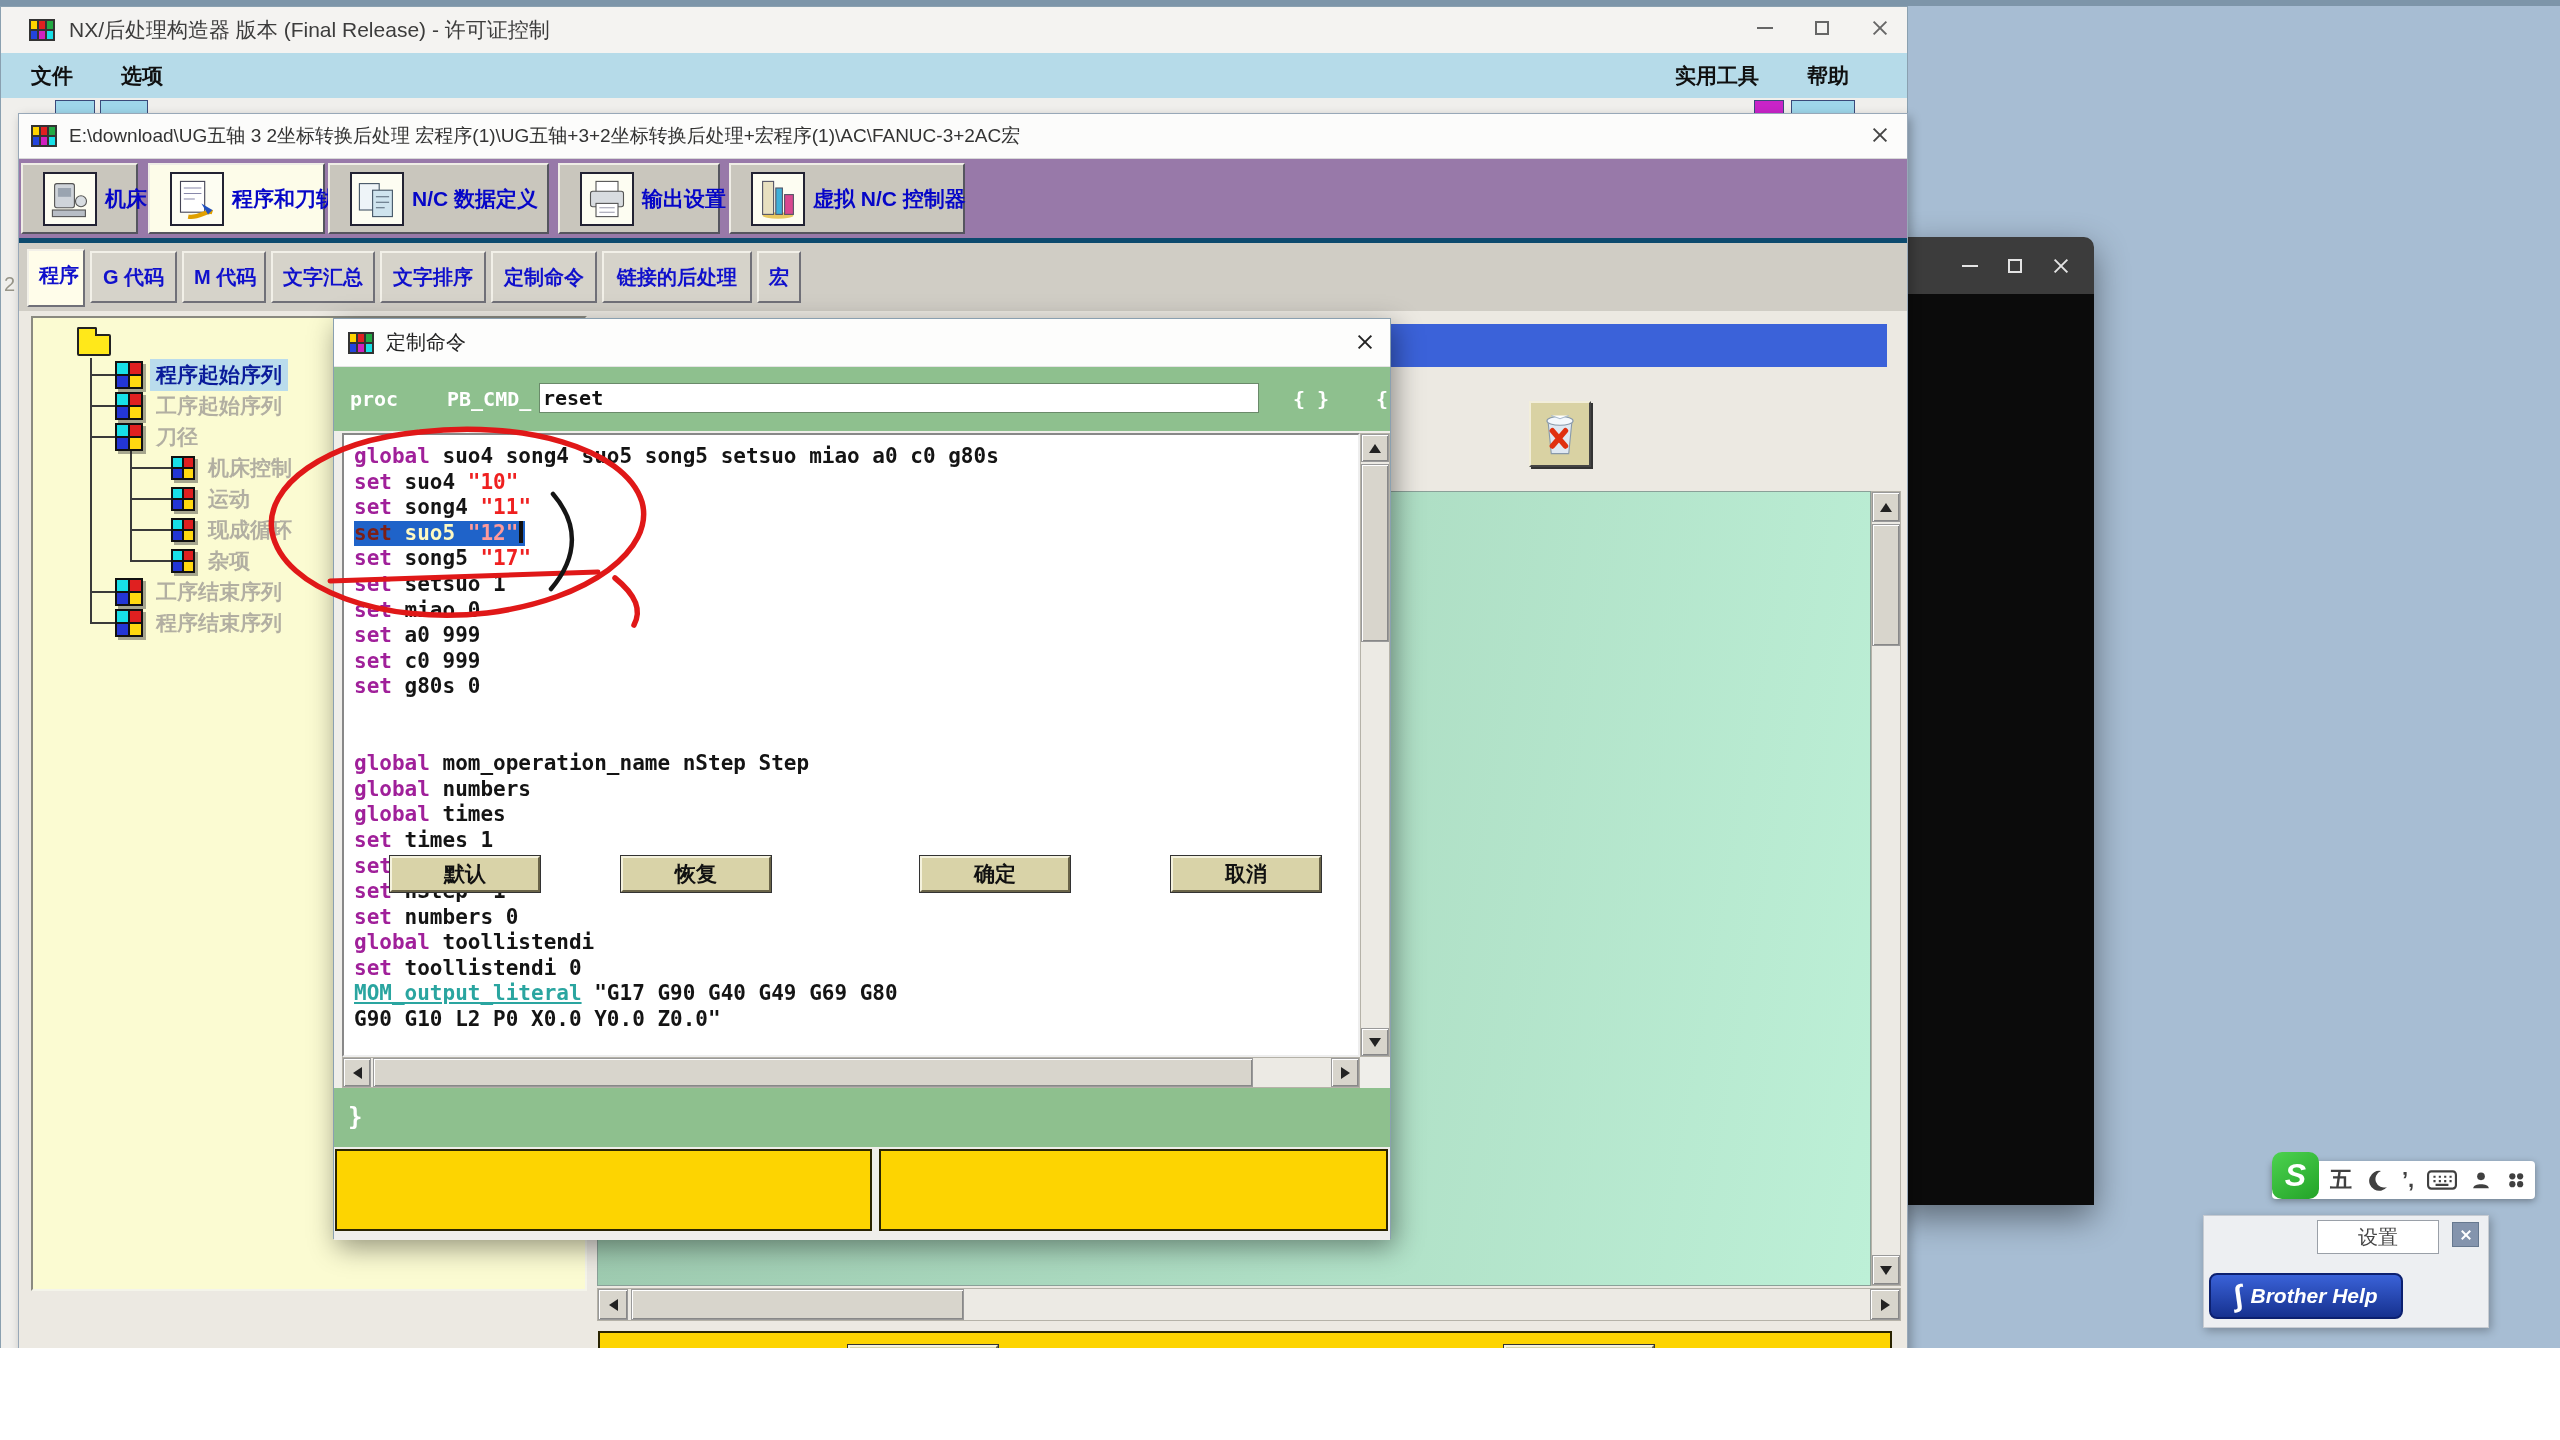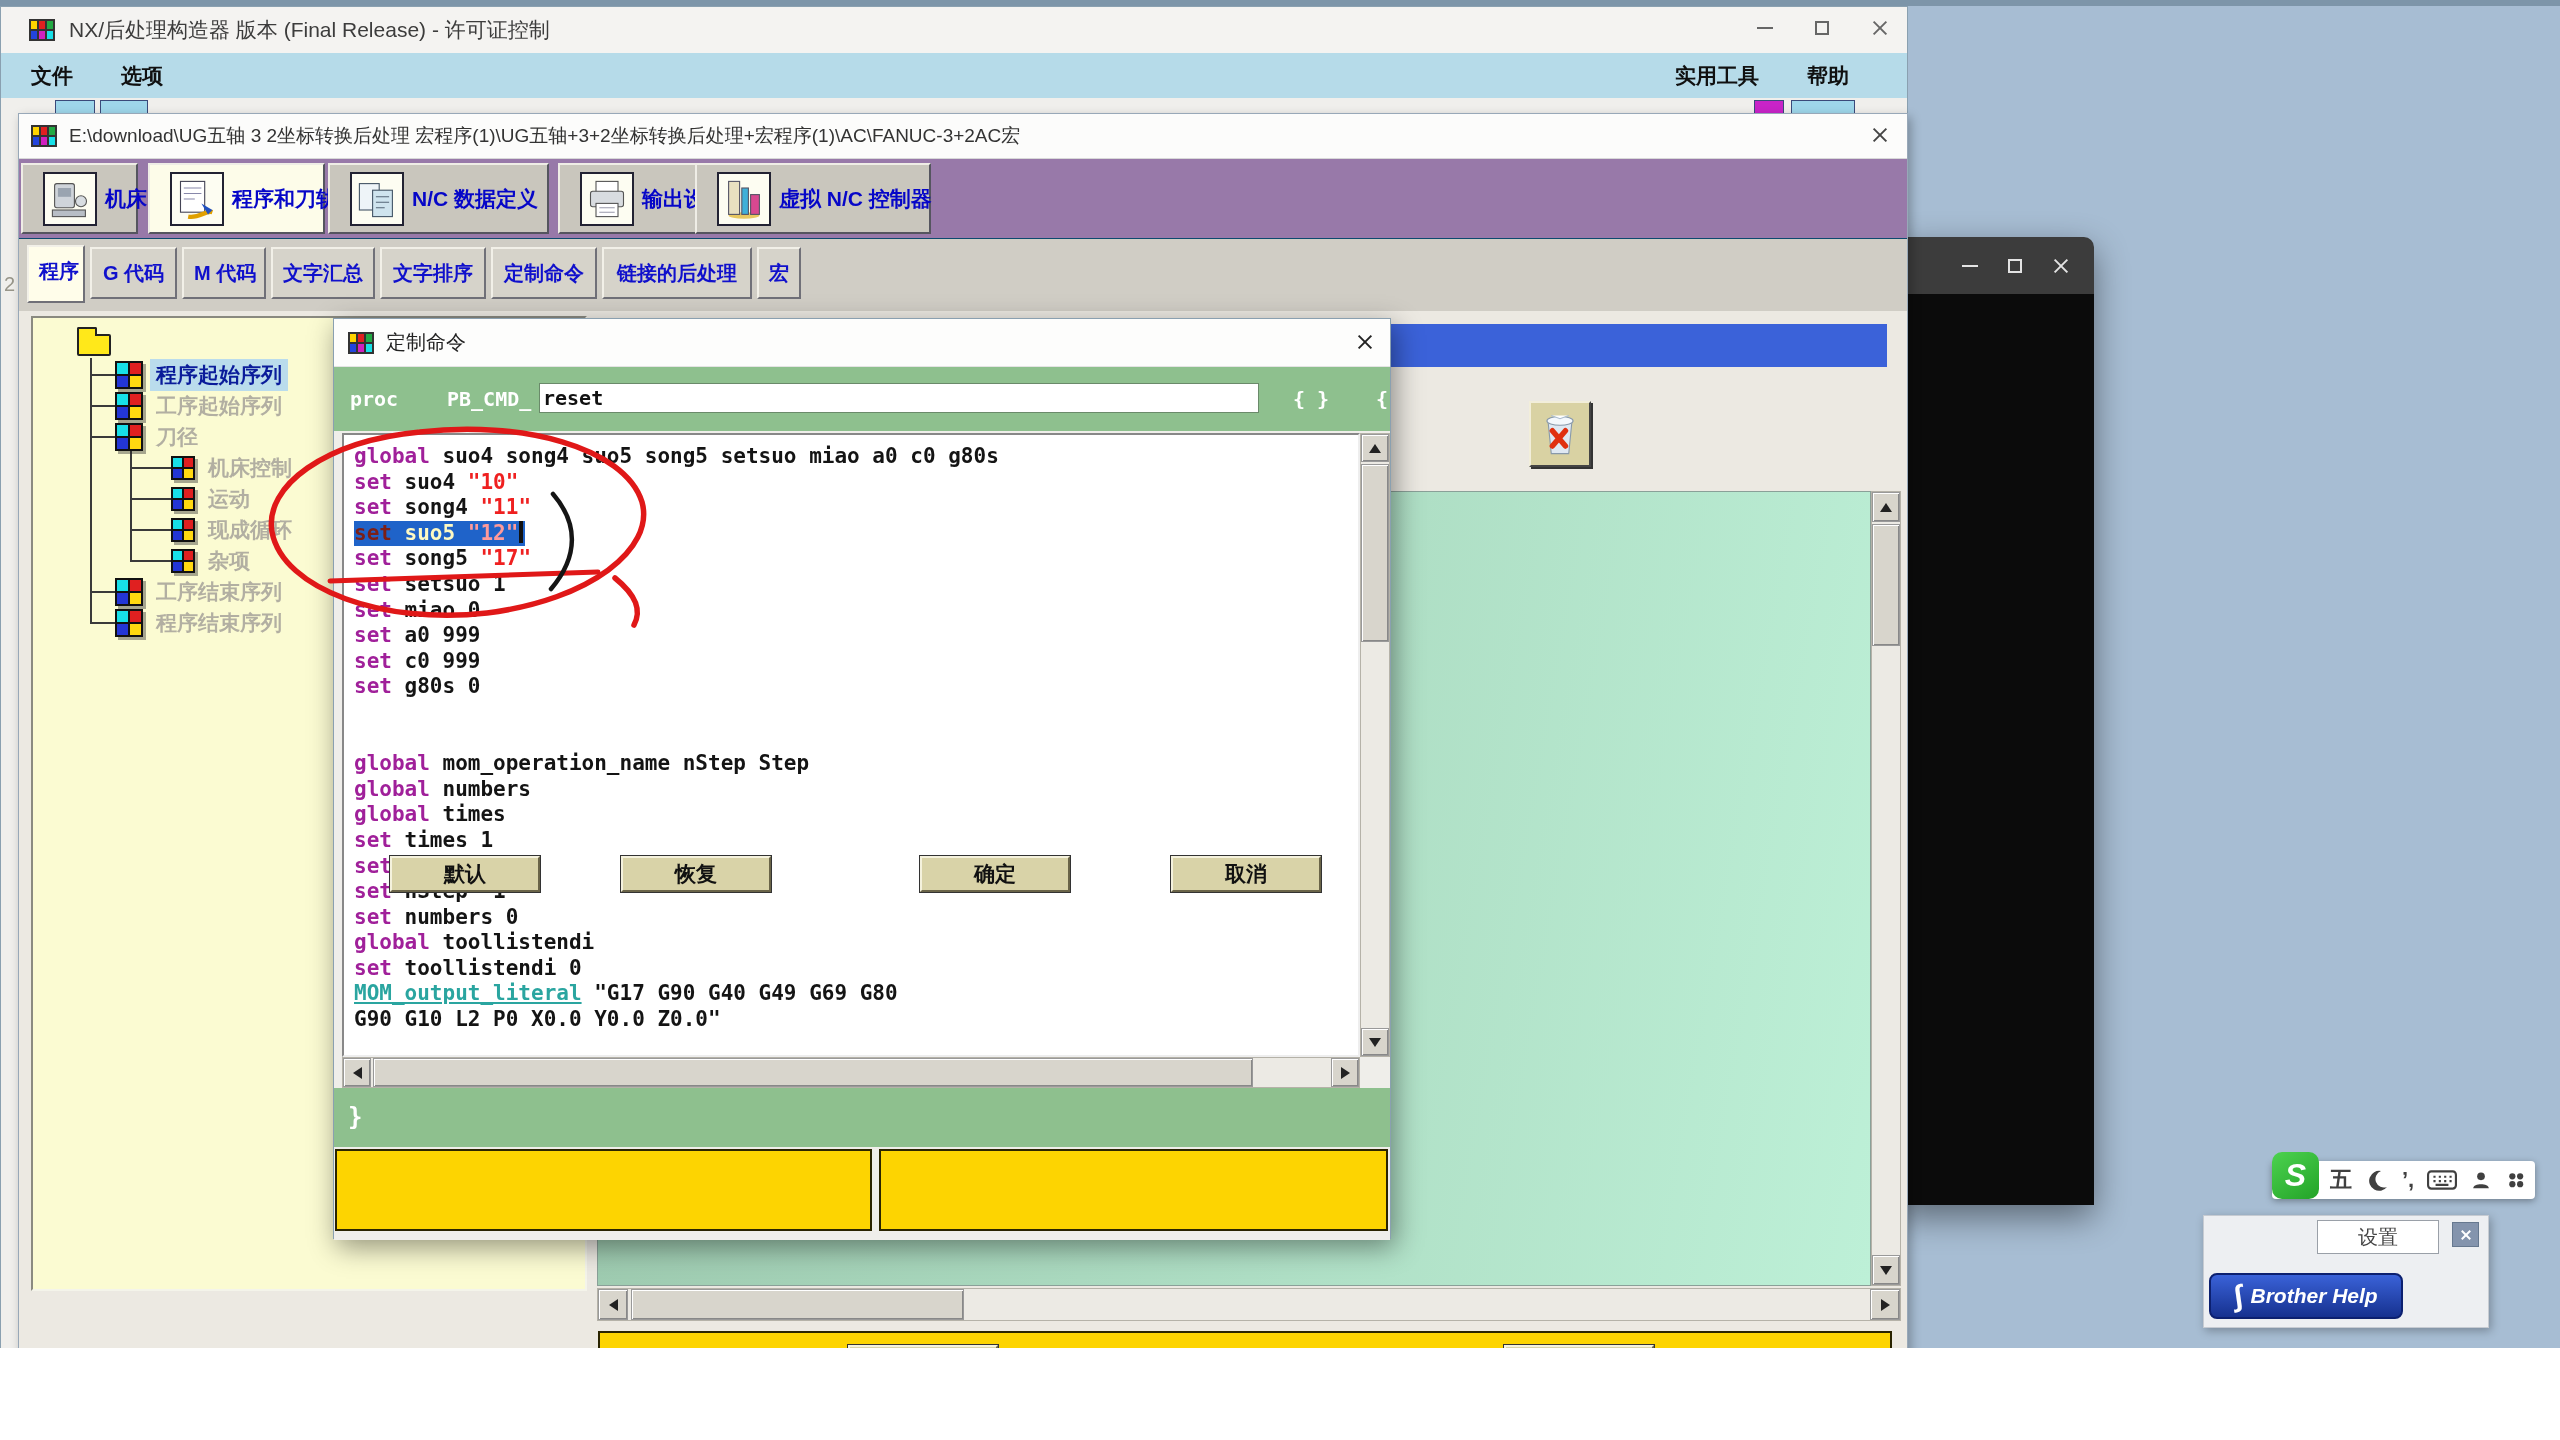--- a/index.html
+++ b/index.html
@@ -50,21 +50,21 @@
   
   #child-window{position:absolute;left:18px;top:113px;width:1890px;height:1259px;background:#ece9e2;border:1px solid #98a8b8;box-shadow:3px 4px 10px rgba(0,0,0,.28);z-index:3}
   .cw-title{height:45px;background:#fcfcfb;display:flex;align-items:center;gap:12px;padding-left:12px;border-bottom:1px solid #d8d8d8}
   .cw-title-text{font-size:19px;color:#333}
   .cw-close{position:absolute;right:18px;top:12px;color:#444}
   .cw-band{position:absolute;left:0;top:45px;width:100%;height:79px;background:#9879a9}
   .mtab{position:absolute;top:4px;height:71px;background:#c9c6bd;border:2px solid;border-color:#efede6 #55555f #55555f #efede6;display:flex;align-items:center;gap:8px;padding:0 20px;cursor:default}
   .mtab.active{background:#fdfce9}
   .mt-ico{width:54px;height:54px;background:#fdfdf2;border:2px solid #223;display:flex;align-items:center;justify-content:center;flex:none}
   .mt-label{font-size:21px;font-weight:700;color:#0606c8;white-space:nowrap}
-  .cw-subbar{position:absolute;left:0;top:124px;width:100%;height:73px;background:#d0cdc5;border-top:1px solid #0c4a6e}
+  .cw-subbar{position:absolute;left:0;top:124px;width:100%;height:73px;background:#d0cdc5;border-top:5px solid #0c4a6e}
   .stab{position:absolute;top:8px;height:52px;background:#d6d3ca;border:2px solid;border-color:#f2f0e8 #707078 #707078 #f2f0e8;font-size:20px;font-weight:700;line-height:48px;color:#1010cc;text-align:center;white-space:nowrap;padding:0 10px}
   .stab.active{background:#fffdea;top:6px;height:58px;z-index:1}
 
   
   .tree-panel{position:absolute;left:12px;top:202px;width:556px;height:975px;background:#fbfbd2;border:2px solid;border-color:#8a8a80 #f4f4ea #f4f4ea #8a8a80}
   .folder{position:absolute;left:44px;top:16px;width:34px;height:22px;background:#ffe81a;border:2px solid #222;border-radius:2px}
   .folder::before{content:"";position:absolute;left:-2px;top:-9px;width:16px;height:7px;background:#ffe81a;border:2px solid #222;border-bottom:none;border-radius:2px 2px 0 0}
   .trunk{position:absolute;width:2px;background:#3a3a3a}
   .trunk1{left:57px;top:40px;height:266px}
   .trunk2{left:97px;top:130px;height:114px}
@@ -266,21 +266,21 @@
         <span class="mt-ico">
             <svg viewBox="0 0 40 40" width="44" height="44">
               <rect x="10" y="4" width="20" height="10" fill="#fff" stroke="#555"></rect>
               <rect x="5" y="13" width="30" height="14" rx="2" fill="#d8dce0" stroke="#555"></rect>
               <rect x="10" y="24" width="20" height="12" fill="#fff" stroke="#555"></rect>
               <path d="M13 28 h14 M13 32 h14" stroke="#99a" fill="none"></path>
             </svg>
           </span>
         <span class="mt-label">输出设置</span>
       </div>
-      <div class="mtab" style="left:676px;width:236px">
+      <div class="mtab" style="left:710px;width:236px">
         <span class="mt-ico">
             <svg viewBox="0 0 40 40" width="44" height="44">
               <ellipse cx="20" cy="35" rx="14" ry="3" fill="#e8c860"></ellipse>
               <rect x="6" y="4" width="10" height="30" fill="#e8e0c0" stroke="#556"></rect>
               <rect x="18" y="10" width="6" height="24" fill="#40b0d8" stroke="#556"></rect>
               <rect x="26" y="16" width="8" height="18" fill="#d84890" stroke="#556"></rect>
             </svg>
           </span>
         <span class="mt-label">虚拟 N/C 控制器</span>
       </div>

